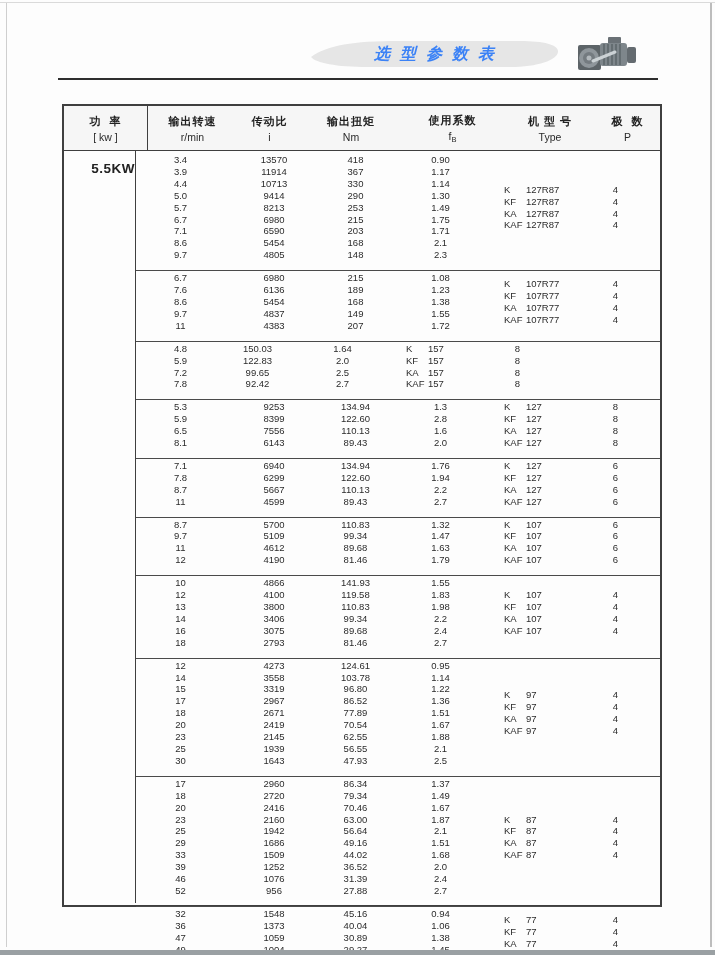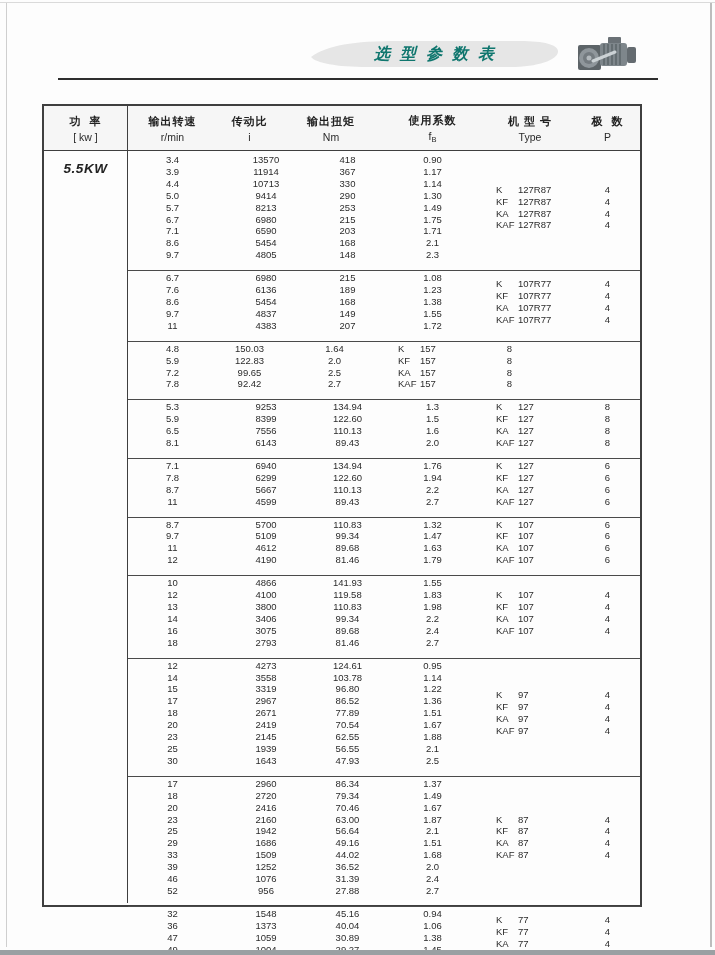--- a/index.html
+++ b/index.html
@@ -11,39 +11,39 @@
   .page-edge-top{position:absolute;left:0;right:0;top:2px;height:1px;background:#dadada;}
   .page-edge-left{position:absolute;left:6px;top:3px;bottom:8px;width:1px;background:#cfcfcf;}
   .page-edge-right{position:absolute;right:3px;top:3px;bottom:8px;width:2px;background:#bdbdbd;}
   .bottom-bar{position:absolute;left:0;right:0;bottom:0;height:5px;background:#9aa0a3;}
 
   .title-banner{position:absolute;left:308px;top:40px;width:252px;height:28px;}
   .title-banner svg{position:absolute;inset:0;}
   .title-text{
     position:absolute;inset:0;display:flex;align-items:center;justify-content:center;
     font-size:16px;font-weight:bold;font-style:italic;letter-spacing:10px;padding-left:10px;
-    color:#0f766e;
+    color:#3b82f6;
   }
   .gear-photo{position:absolute;left:577px;top:33px;}
   .top-rule{position:absolute;left:58px;top:78px;width:600px;height:2px;background:#2e2e2e;}
 
   .spec-table{
-    position:absolute;left:42px;top:104px;width:600px;height:803px;
+    position:absolute;left:62px;top:104px;width:600px;height:803px;
     border:2px solid #3f3f3f;box-sizing:border-box;background:#fdfdfd;
   }
   .thead{display:flex;height:45px;border-bottom:1.5px solid #3f3f3f;background:#f6f6f6;box-sizing:border-box;}
   .th{display:flex;flex-direction:column;align-items:center;justify-content:center;gap:2px;box-sizing:border-box;}
   .th-label{font-size:11px;font-weight:bold;letter-spacing:1px;white-space:pre;}
   .th-unit{font-size:10.5px;color:#2a2a2a;}
   .sub-b{font-size:7.5px;vertical-align:-2px;}
   .power-th{width:84px;border-right:1.5px solid #3f3f3f;}
   .w-rpm{width:89px}.w-nm{width:98px}.w-i{width:65px}.w-fb{width:105px}.w-type{width:90px}.w-p{width:65px}
 
   .tbody{display:flex;height:752px;box-sizing:border-box;}
-  .power-col{width:84px;border-right:1.5px solid #3f3f3f;box-sizing:border-box;text-align:center;padding-top:8px;font-style:italic;}
+  .power-col{width:72px;border-right:1.5px solid #3f3f3f;box-sizing:border-box;text-align:right;padding-top:8px;}
   .power-value{font-size:13.5px;font-weight:bold;letter-spacing:0.5px;}
   .blocks{flex:1;display:flex;flex-direction:column;padding-top:2px;gap:7px;}
   .block{display:flex;padding:1px 0 2px;}
   .block + .block{border-top:1px solid #4a4a4a;}
   .col{display:flex;flex-direction:column;box-sizing:border-box;}
   .cell{line-height:11.9px;font-size:9.5px;text-align:center;color:#2b2b2b;}
   .c-rpm{width:89px}.c-nm{width:98px}.c-i{width:65px}.c-fb{width:105px}
   .c-types{width:90px;justify-content:center;padding-left:11px;}
   .type-row{line-height:11.9px;font-size:9.5px;display:flex;color:#2b2b2b;}
   .type-prefix{width:22px;}
@@ -299,21 +299,21 @@
             <div class="cell">6143</div>
           </div>
           <div class="col c-i">
             <div class="cell">134.94</div>
             <div class="cell">122.60</div>
             <div class="cell">110.13</div>
             <div class="cell">89.43</div>
           </div>
           <div class="col c-fb">
             <div class="cell">1.3</div>
-            <div class="cell">1.5</div>
+            <div class="cell">2.8</div>
             <div class="cell">1.6</div>
             <div class="cell">2.0</div>
           </div>
           <div class="col c-types">
             <div class="type-row">
               <div class="type-prefix">K</div>
               <div class="type-size">127</div>
             </div>
             <div class="type-row">
               <div class="type-prefix">KF</div>

